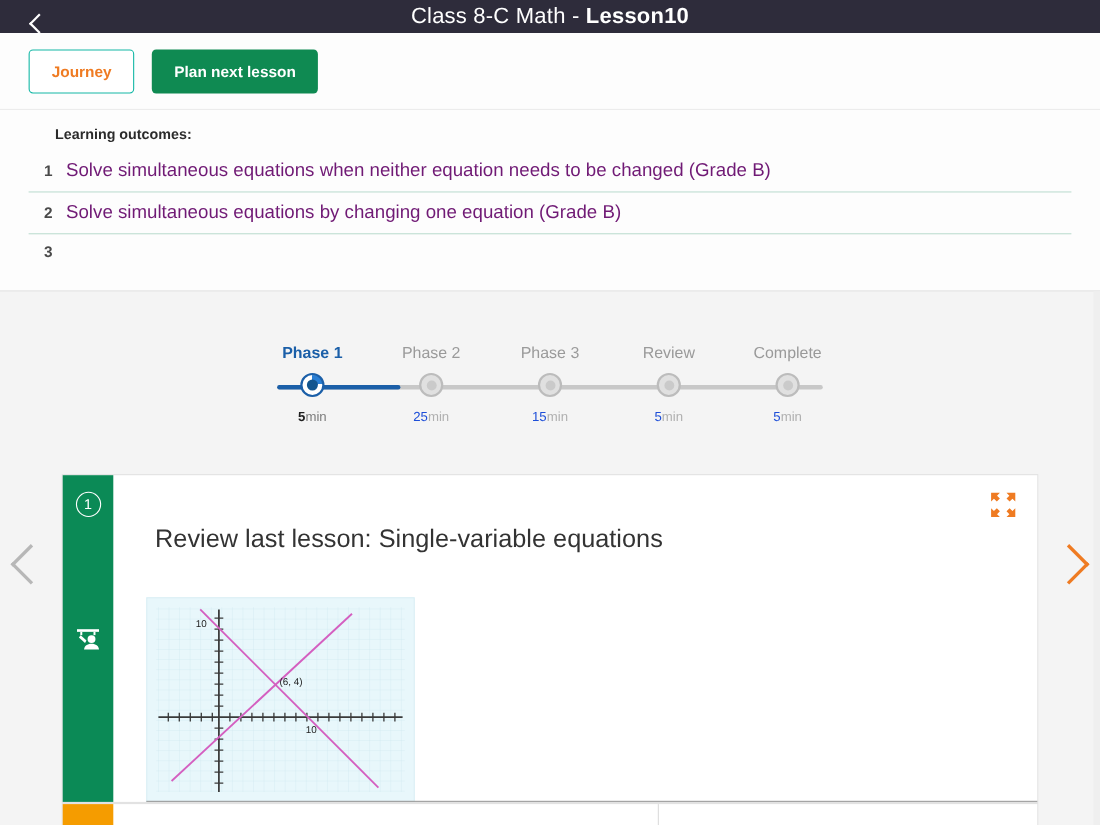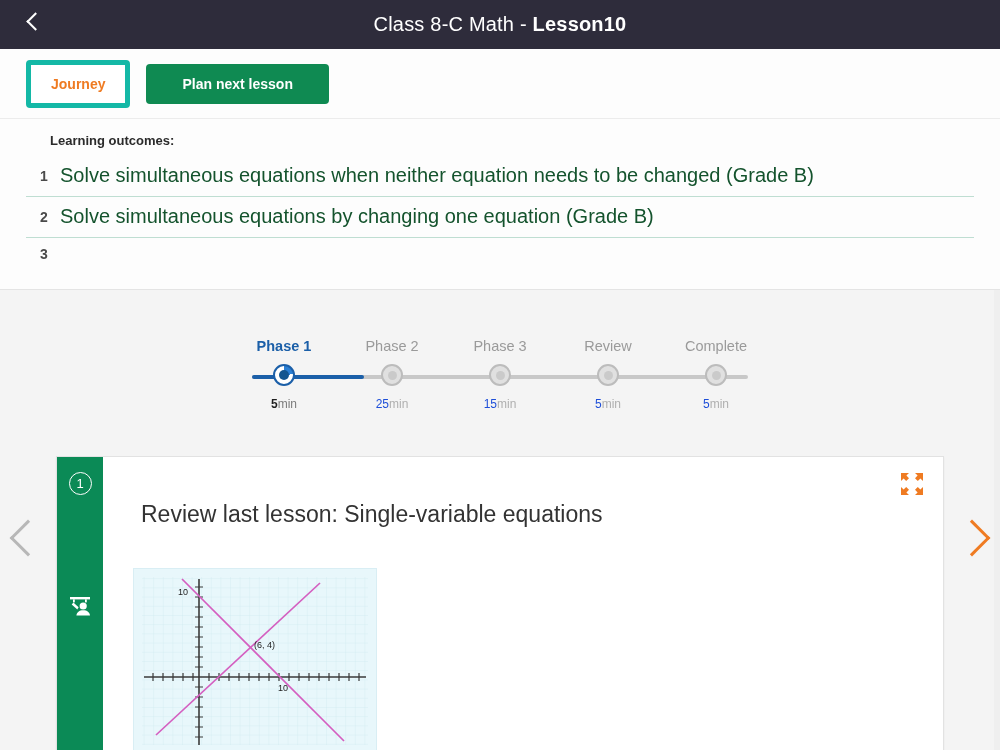--- a/index.html
+++ b/index.html
@@ -5,21 +5,21 @@
   * { box-sizing: border-box; margin: 0; padding: 0; }
   html, body {
     width: 1000px; height: 750px;
     font-family: "Liberation Sans", sans-serif;
     background: #f2f2f2;
     overflow: hidden;
   }
 
   
   .topbar {
-    height: 49px; background: #2e2c3b;
+    height: 30px; background: #2e2c3b;
     display: flex; align-items: center; justify-content: center;
     position: relative;
   }
   .topbar-title {
     color: #ffffff; font-size: 20px; font-weight: 400;
     letter-spacing: .2px; white-space: nowrap;
   }
   .topbar-title b { font-weight: 700; }
   .back-btn {
     position: absolute; left: 16px; top: 0; height: 42px;
@@ -36,48 +36,48 @@
     height: 70px; background: #fdfdfd;
     display: flex; align-items: center; padding: 0 18px 0 26px;
     border-bottom: 1px solid #ececec;
   }
   .lesson-title {
     font-size: 21px; color: #5c5c5c; font-weight: 400; flex: 1;
     white-space: nowrap;
   }
   .lesson-title b { color: #2b2b2b; font-weight: 700; font-size: 23px; }
   .btn-journey {
-    border: 5px solid #14b8a6; background: #fff; color: #ef7b22;
+    border: 1px solid #14b8a6; background: #fff; color: #ef7b22;
     font-size: 14px; font-weight: 700; border-radius: 4px;
     padding: 11px 20px; margin-right: 16px; cursor: pointer;
     font-family: "Liberation Sans", sans-serif;
   }
   .btn-plan {
     border: none; background: #0f8a52; color: #fff;
     font-size: 14px; font-weight: 700; border-radius: 4px;
-    padding: 12px 36px; cursor: pointer;
+    padding: 12px 20px; cursor: pointer;
     font-family: "Liberation Sans", sans-serif;
     text-align: center;
   }
 
   
   .outcomes { background: #fdfdfd; padding: 14px 26px 18px 26px; }
   .outcomes-label {
     font-size: 13px; font-weight: 700; color: #2b2b2b; margin-bottom: 8px; padding-left: 24px;
   }
   .outcome-row {
     display: flex; align-items: center; padding: 8px 0 9px 14px;
     border-bottom: 1px solid #bfded2;
   }
   .outcome-row:last-child { border-bottom: none; }
   .outcome-num {
     font-size: 14px; font-weight: 700; color: #4a4a4a;
     width: 20px; flex: none;
   }
-  .outcome-text { font-size: 20px; color: #14532d; }
+  .outcome-text { font-size: 17px; color: #701a75; }
 
   
   .main {
     position: relative; height: 497px; background: #f4f4f4;
     border-top: 1px solid #e4e4e4;
   }
 
   
   .timeline {
     position: relative; width: 540px; margin: 0 auto; padding-top: 48px;

